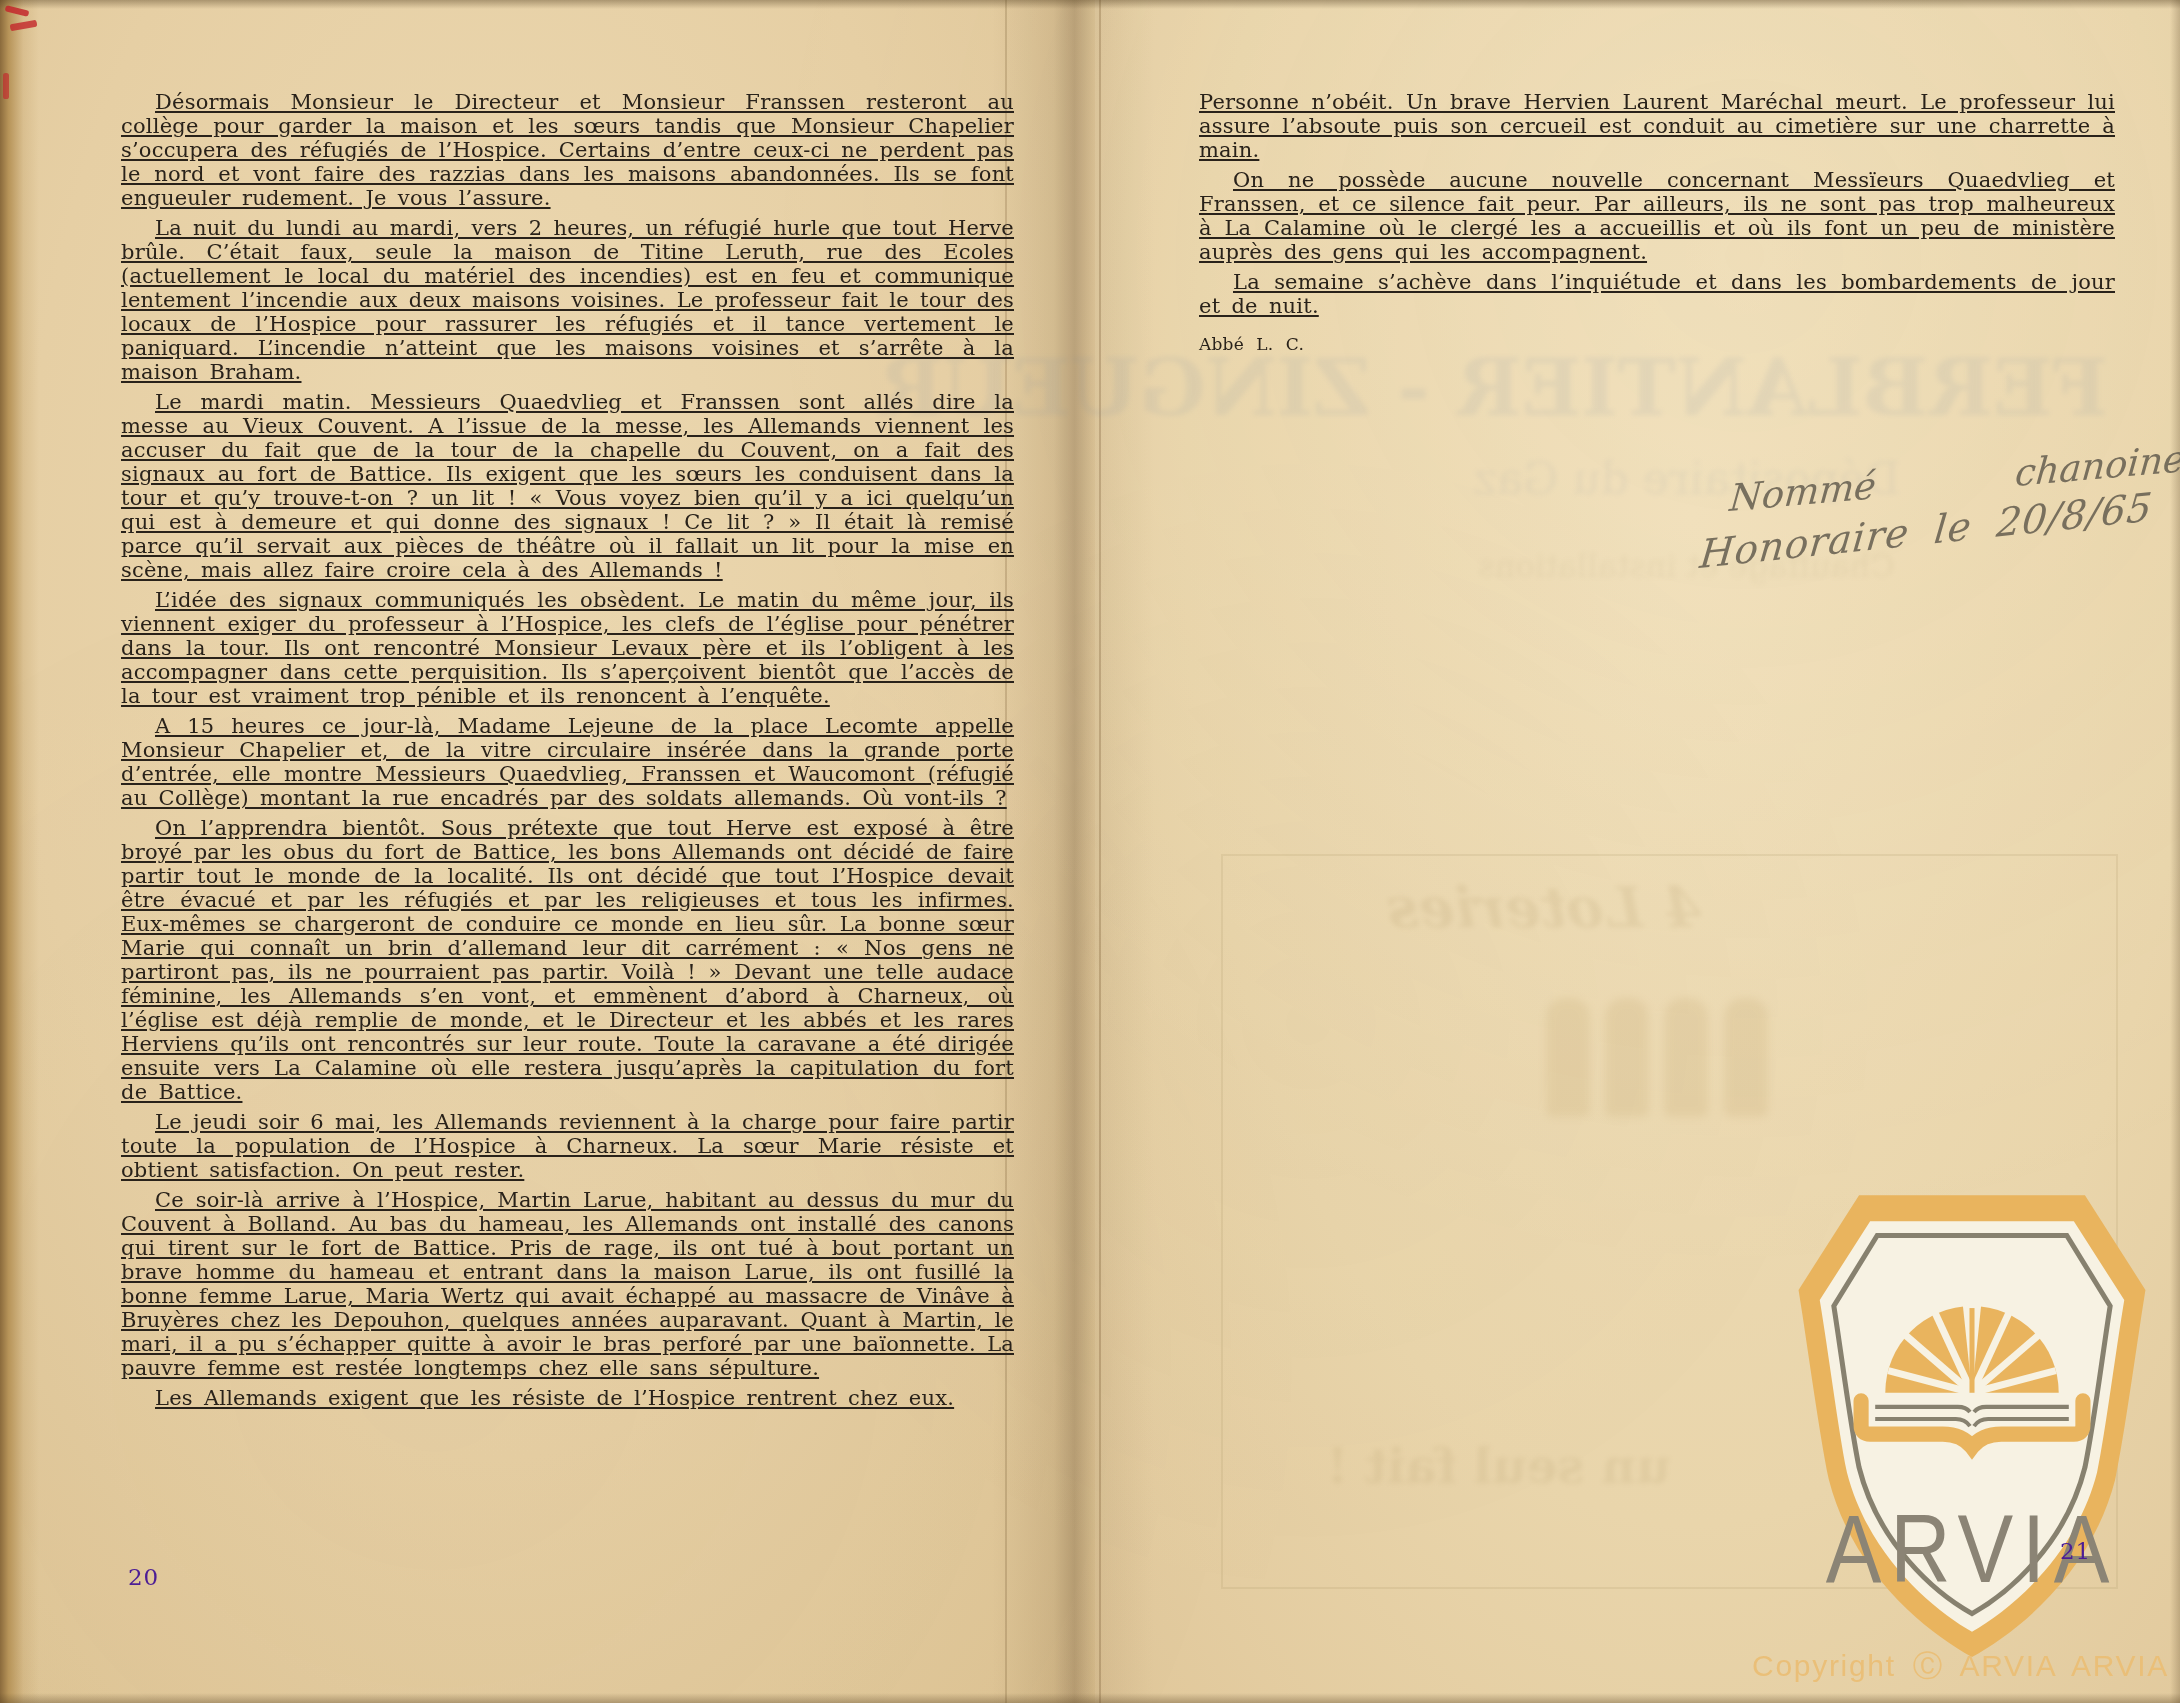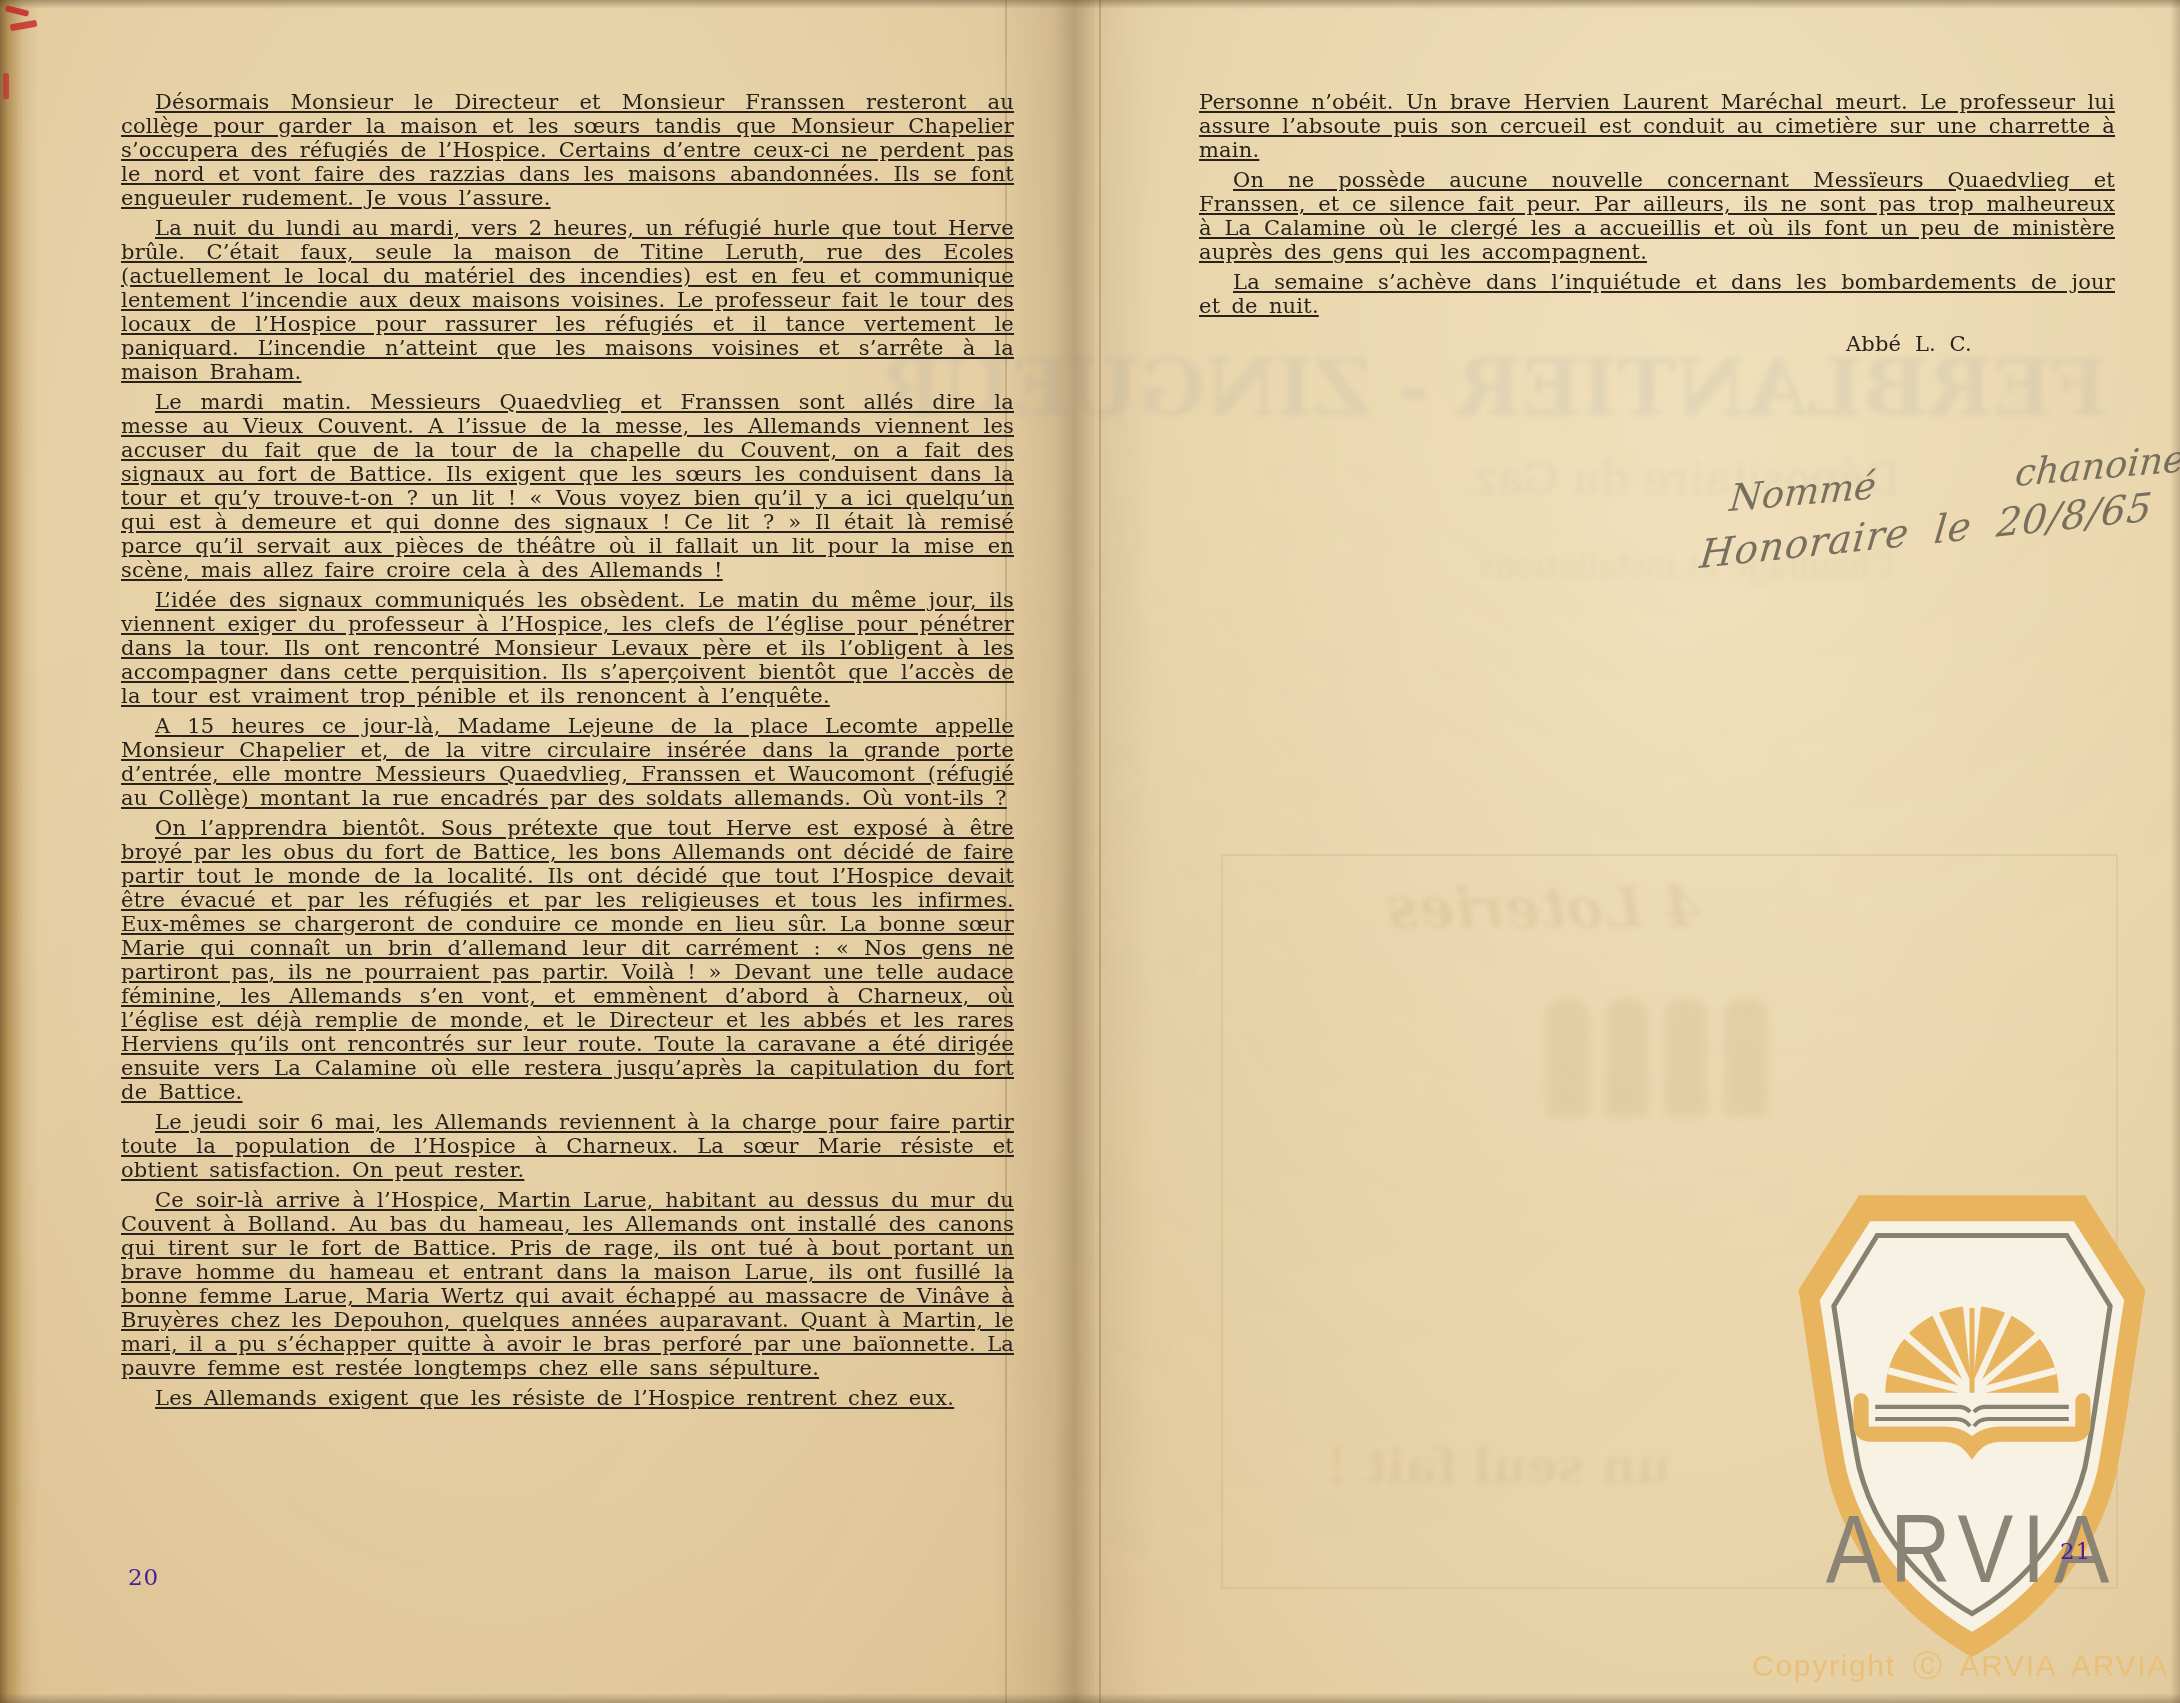--- a/index.html
+++ b/index.html
@@ -36,21 +36,21 @@
   .redmark2{left:10.2px;top:22px;width:27px;height:6.8px;background:#c3272b;opacity:.8;transform:rotate(-10deg);border-radius:2.6px;}
   .redmark3{left:2.6px;top:73px;width:6px;height:25.6px;background:#c3272b;opacity:.65;border-radius:2.6px;}
 
   
   .col{font-size:21px;line-height:24px;color:#29221a;text-align:justify;
        word-spacing:4.3px;letter-spacing:0.2px;}
   .col p{margin:0 0 6px 0;text-indent:34px;text-decoration:underline;}
   .col p.noindent{text-indent:0;}
   .col-left{left:121px;top:90px;width:893px;}
   .col-right{left:1199px;top:90px;width:916px;}
-  .signature{text-align:right;padding-right:143px;margin-top:13.6px;font-size:21px;
+  .signature{padding-right:143px;margin-top:13.6px;font-size:17px;
              color:#29221a;word-spacing:6.8px;}
   .pagenum{font-size:23px;color:#4c1d95;letter-spacing:0.9px;}
   .pagenum-left{left:128px;top:1564px;}
   .pagenum-right{left:2060px;top:1538px;z-index:7;}
 
   
   .hand{font-style:italic;color:#645d4f;opacity:.85;white-space:nowrap;z-index:3;}
   .hand-1{left:1729px;top:457px;font-size:37px;transform:rotate(-5deg) skewX(-10deg);word-spacing:128px;}
   .hand-2{left:1699px;top:508px;font-size:39px;transform:rotate(-6deg) skewX(-12deg);word-spacing:12px;letter-spacing:0.9px;}
 

